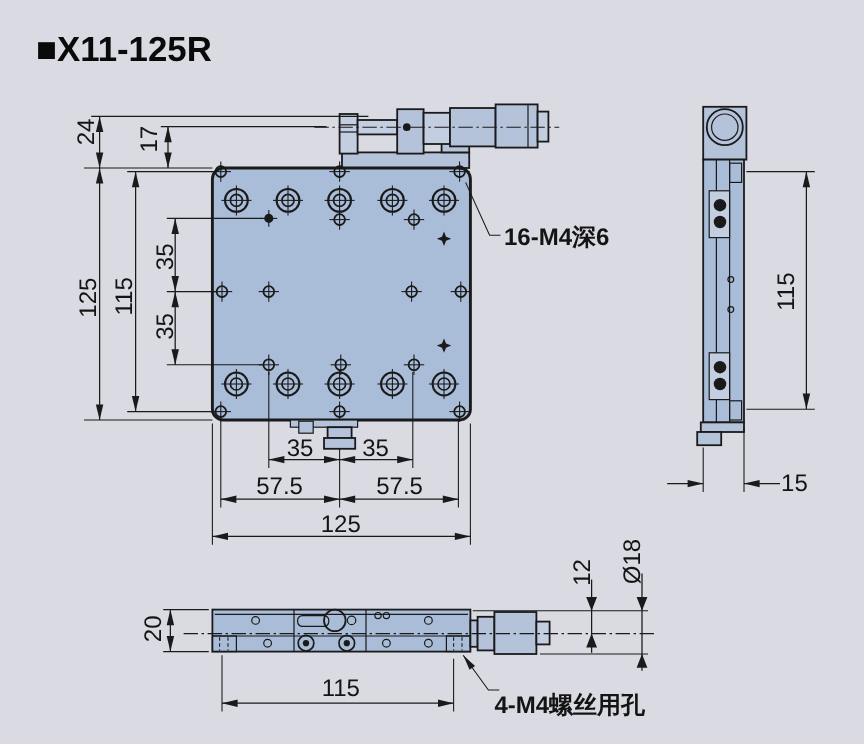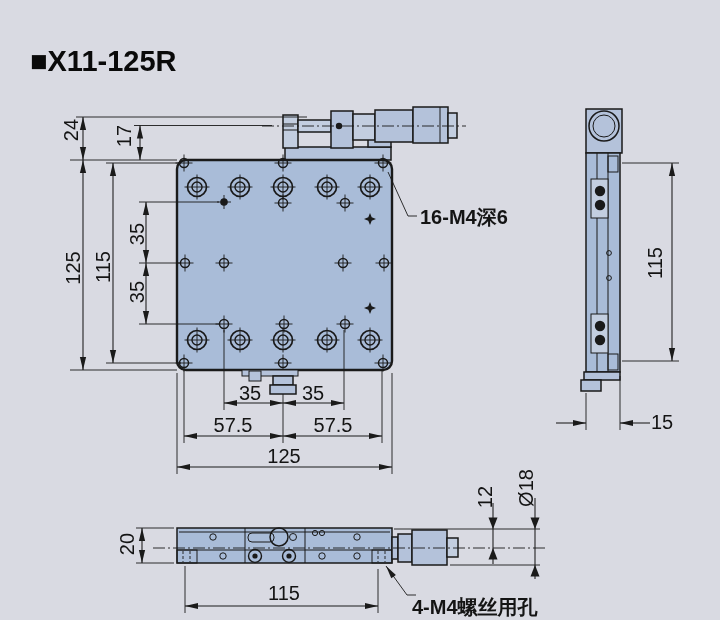--- a/index.html
+++ b/index.html
@@ -2,21 +2,21 @@
 <html><head>
 <meta charset="utf-8">
 <style>
   html,body{margin:0;padding:0;}
   body{
     width:720px;height:620px;
     background:#d9dae2;
     font-family:"Liberation Sans","DejaVu Sans",sans-serif;
     overflow:hidden;
   }
-  .canvas{position:relative;width:720px;height:472px;margin-top:20px;}
+  .canvas{position:relative;width:720px;height:472px;}
   svg{display:block}
   .ln{stroke:#1a1a1a;fill:none}
   .thick{stroke-width:2.4}
   .med{stroke-width:1.5}
   .thin{stroke-width:1}
   .fillmain{fill:#a9bcd8}
   .filllight{fill:#c3cee0}
   .fillmid{fill:#b4c2da}
   .dim{stroke:#1a1a1a;stroke-width:1.05;fill:none}
   .ext{stroke:#1a1a1a;stroke-width:0.9;fill:none}

